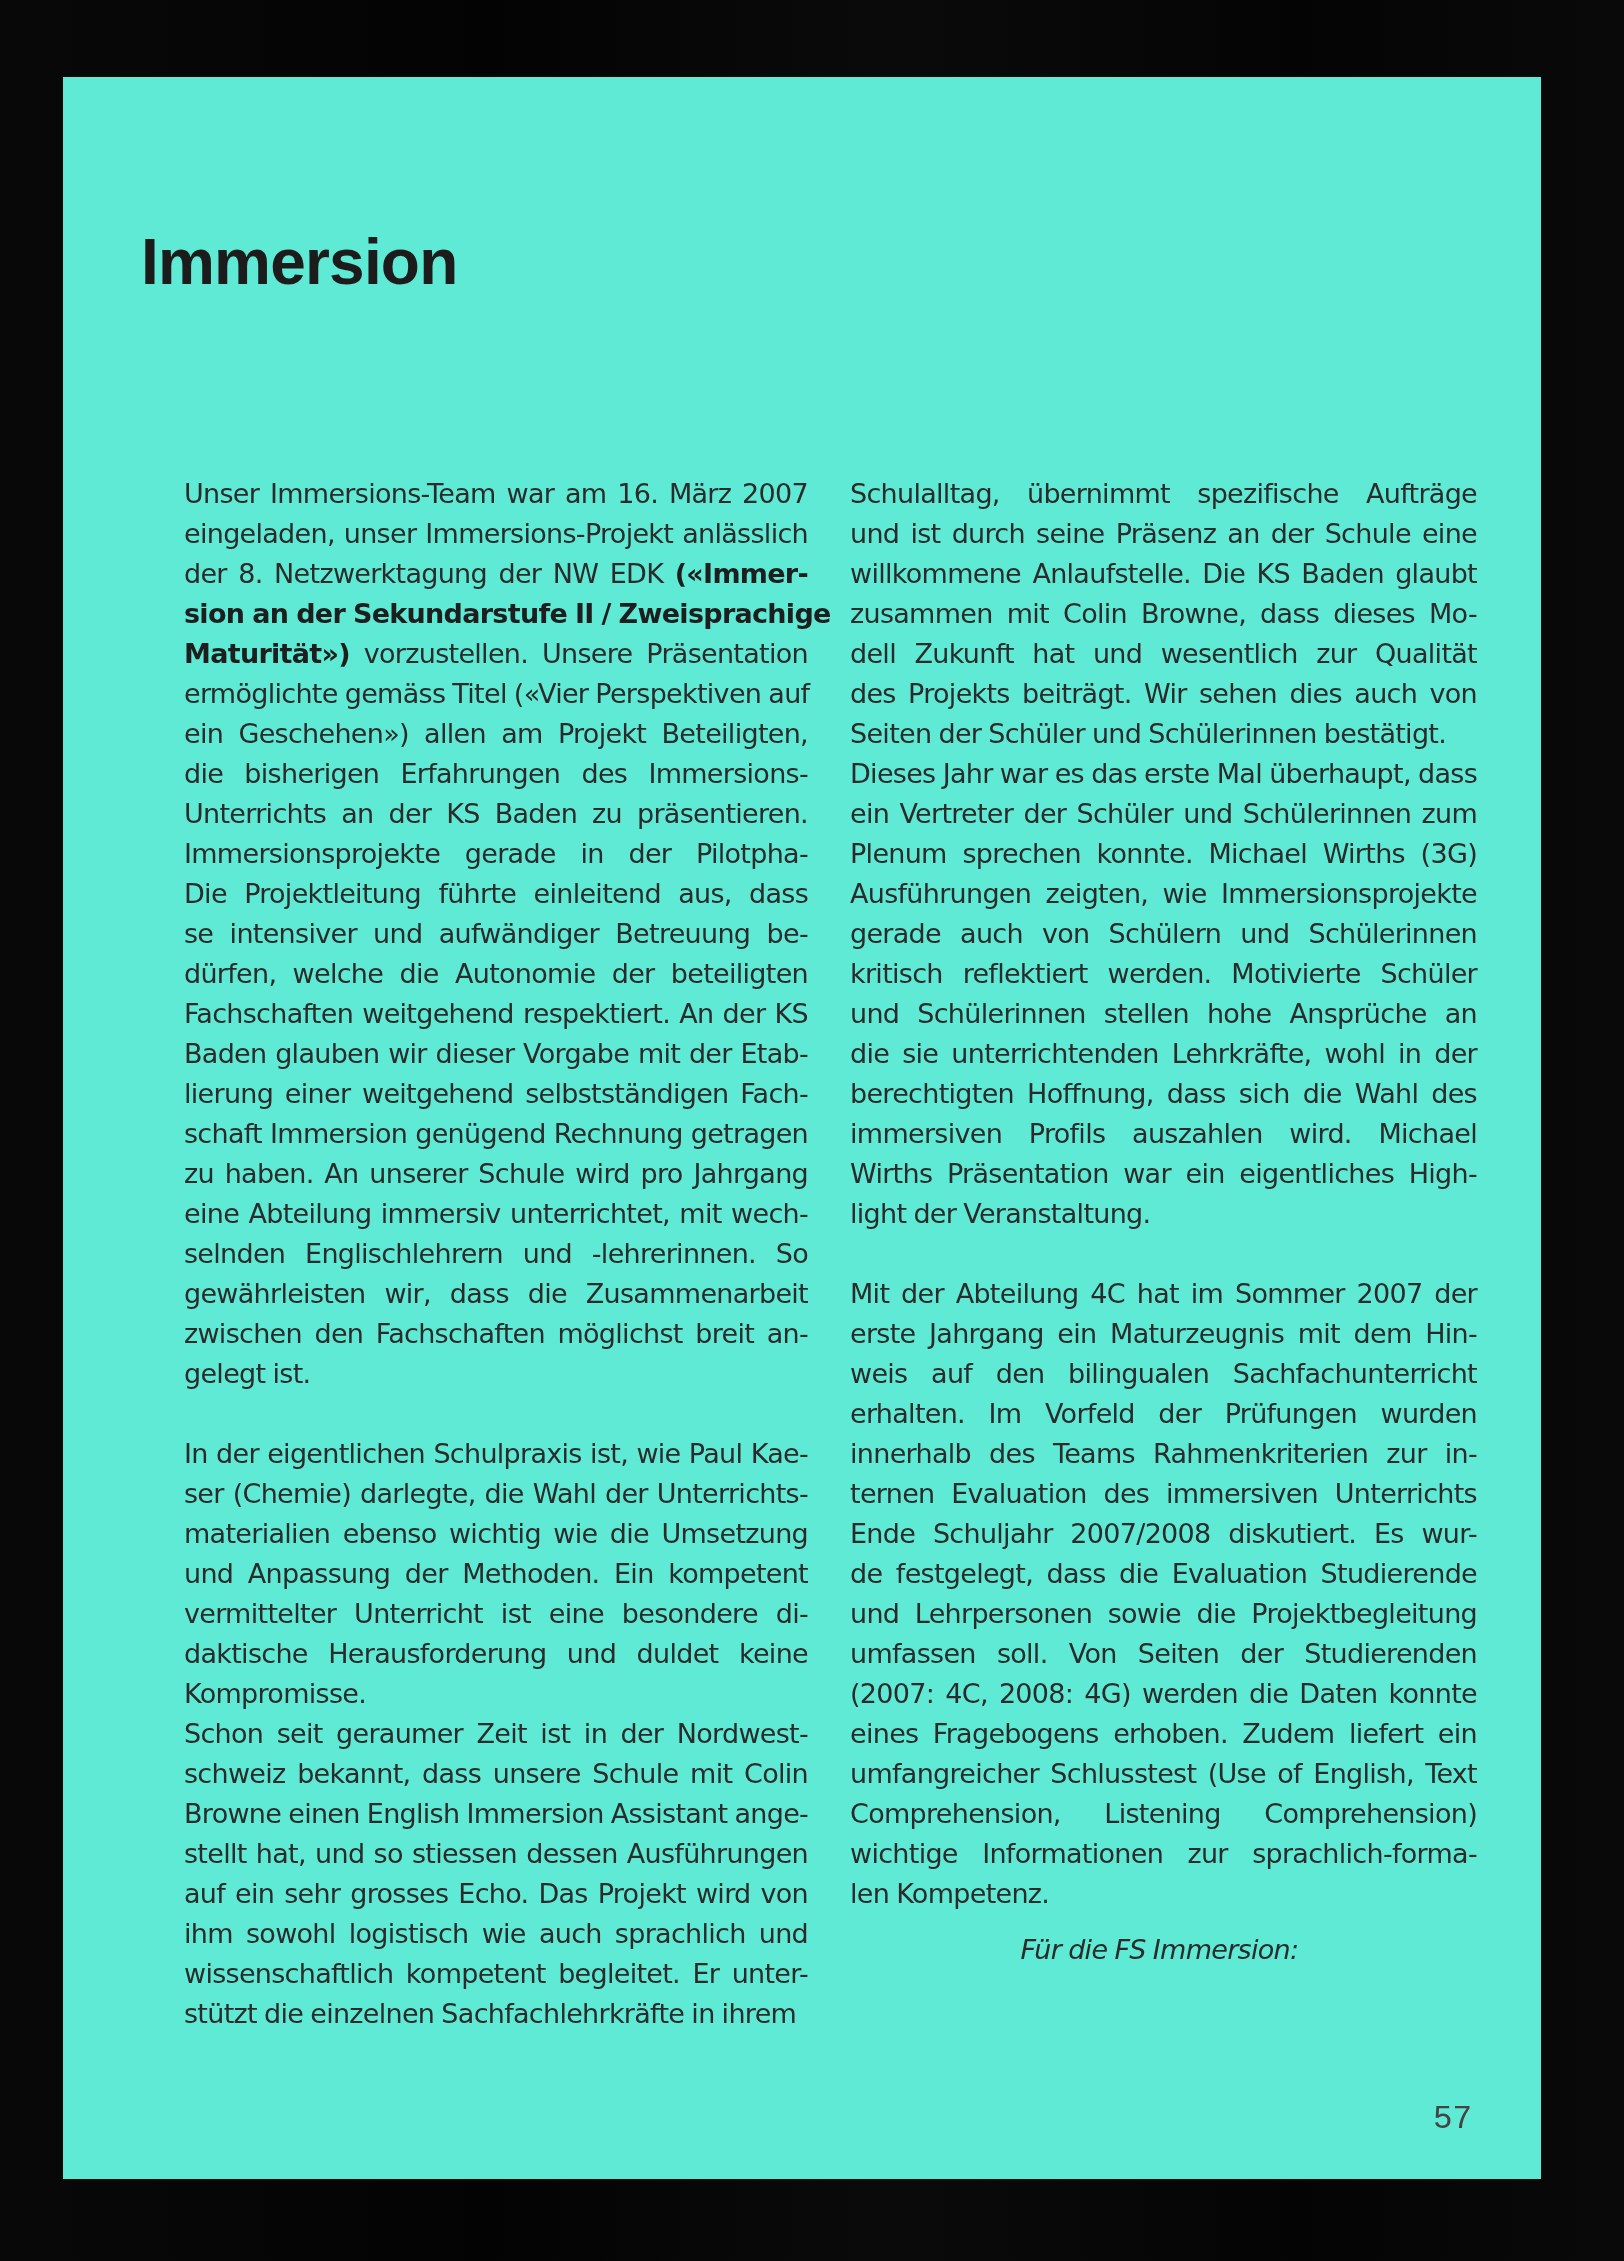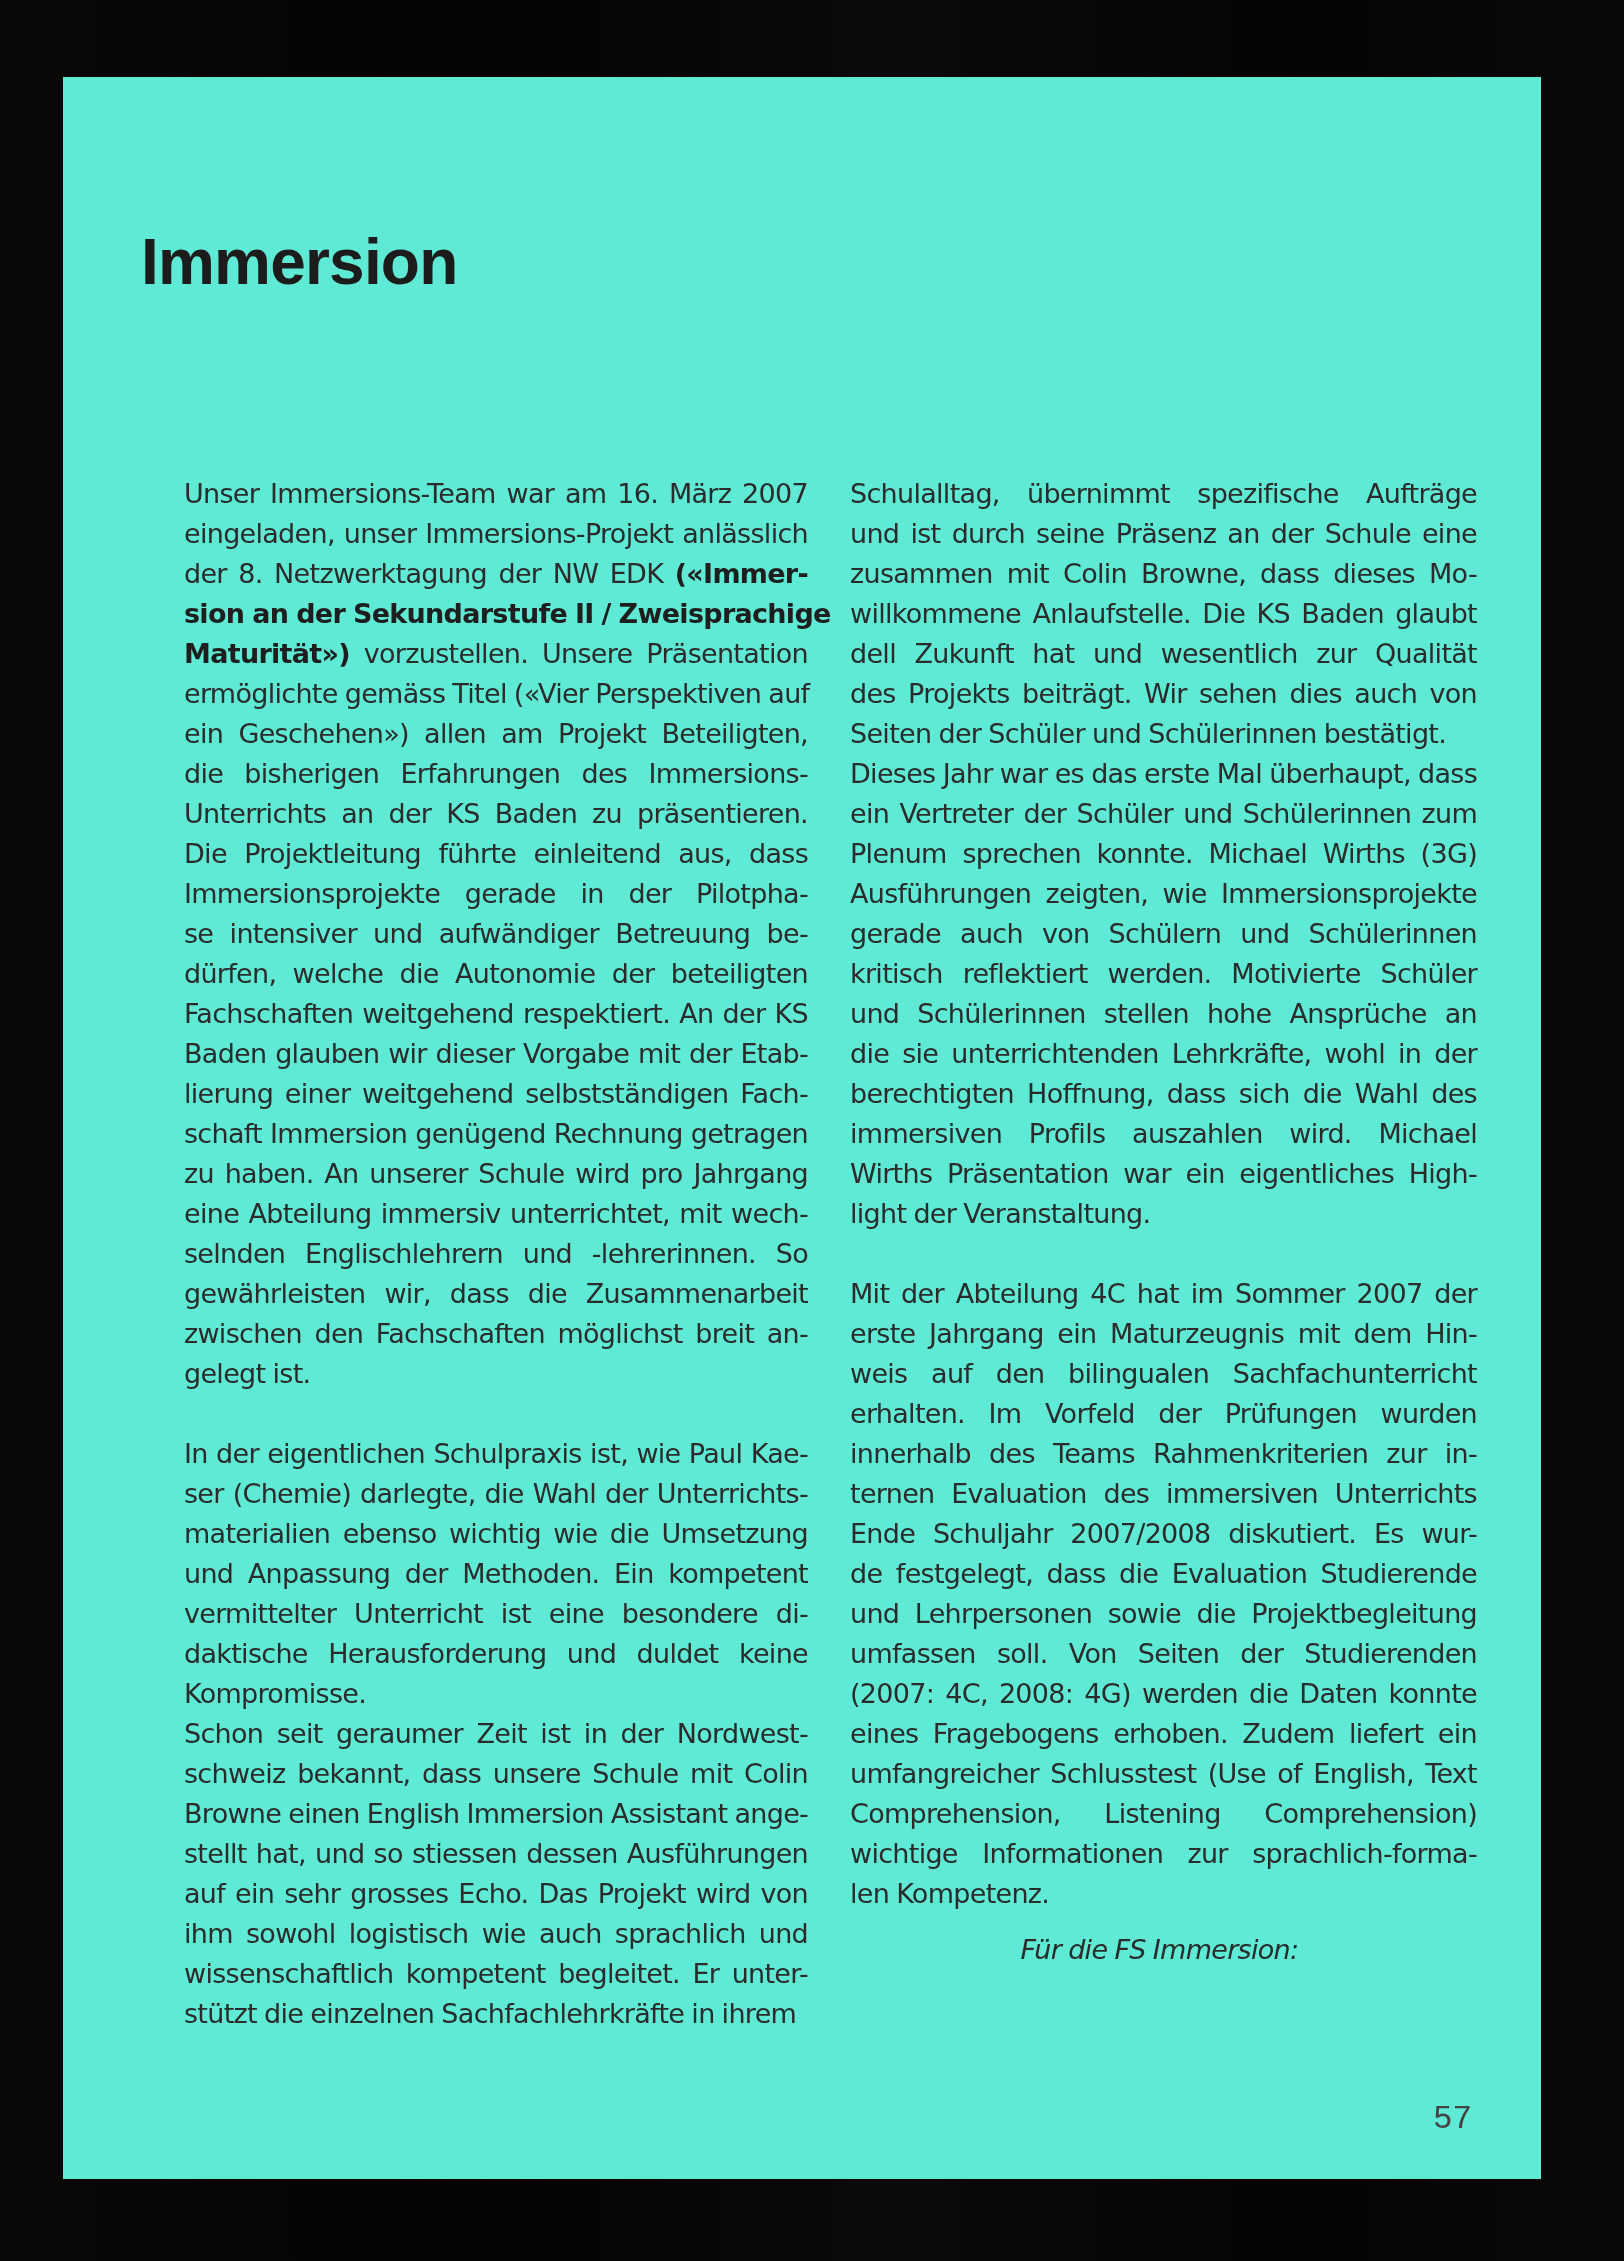--- a/index.html
+++ b/index.html
@@ -108,22 +108,22 @@
       <p>
         <span class="line"><span>Unser Immersions-Team war am 16. März 2007</span></span>
         <span class="line"><span>eingeladen, unser Immersions-Projekt anlässlich</span></span>
         <span class="line"><span>der 8. Netzwerktagung der NW EDK </span><span class="bold">(«Immer-</span></span>
         <span class="line"><span class="bold">sion an der Sekundarstufe II / Zweisprachige</span></span>
         <span class="line"><span class="bold">Maturität»)</span><span> vorzustellen. Unsere Präsentation</span></span>
         <span class="line"><span>ermöglichte gemäss Titel («Vier Perspektiven auf</span></span>
         <span class="line"><span>ein Geschehen») allen am Projekt Beteiligten,</span></span>
         <span class="line"><span>die bisherigen Erfahrungen des Immersions-</span></span>
         <span class="line"><span>Unterrichts an der KS Baden zu präsentieren.</span></span>
+        <span class="line"><span>Immersionsprojekte gerade in der Pilotpha-</span></span>
         <span class="line"><span>Die Projektleitung führte einleitend aus, dass</span></span>
-        <span class="line"><span>Immersionsprojekte gerade in der Pilotpha-</span></span>
         <span class="line"><span>se intensiver und aufwändiger Betreuung be-</span></span>
         <span class="line"><span>dürfen, welche die Autonomie der beteiligten</span></span>
         <span class="line"><span>Fachschaften weitgehend respektiert. An der KS</span></span>
         <span class="line"><span>Baden glauben wir dieser Vorgabe mit der Etab-</span></span>
         <span class="line"><span>lierung einer weitgehend selbstständigen Fach-</span></span>
         <span class="line"><span>schaft Immersion genügend Rechnung getragen</span></span>
         <span class="line"><span>zu haben. An unserer Schule wird pro Jahrgang</span></span>
         <span class="line"><span>eine Abteilung immersiv unterrichtet, mit wech-</span></span>
         <span class="line"><span>selnden Englischlehrern und -lehrerinnen. So</span></span>
         <span class="line"><span>gewährleisten wir, dass die Zusammenarbeit</span></span>
@@ -149,22 +149,22 @@
         <span class="line"><span>ihm sowohl logistisch wie auch sprachlich und</span></span>
         <span class="line"><span>wissenschaftlich kompetent begleitet. Er unter-</span></span>
         <span class="line last"><span>stützt die einzelnen Sachfachlehrkräfte in ihrem</span></span>
       </p>
     </div>
 
   <div class="column col-right">
   <p>
         <span class="line"><span>Schulalltag, übernimmt spezifische Aufträge</span></span>
         <span class="line"><span>und ist durch seine Präsenz an der Schule eine</span></span>
+        <span class="line"><span>willkommene Anlaufstelle. Die KS Baden glaubt</span></span>
         <span class="line"><span>zusammen mit Colin Browne, dass dieses Mo-</span></span>
-        <span class="line"><span>willkommene Anlaufstelle. Die KS Baden glaubt</span></span>
         <span class="line"><span>dell Zukunft hat und wesentlich zur Qualität</span></span>
         <span class="line"><span>des Projekts beiträgt. Wir sehen dies auch von</span></span>
         <span class="line last"><span>Seiten der Schüler und Schülerinnen bestätigt.</span></span>
       </p>
       <p>
         <span class="line"><span>Dieses Jahr war es das erste Mal überhaupt, dass</span></span>
         <span class="line"><span>ein Vertreter der Schüler und Schülerinnen zum</span></span>
         <span class="line"><span>Plenum sprechen konnte. Michael Wirths (3G)</span></span>
         <span class="line"><span>Ausführungen zeigten, wie Immersionsprojekte</span></span>
         <span class="line"><span>gerade auch von Schülern und Schülerinnen</span></span>

